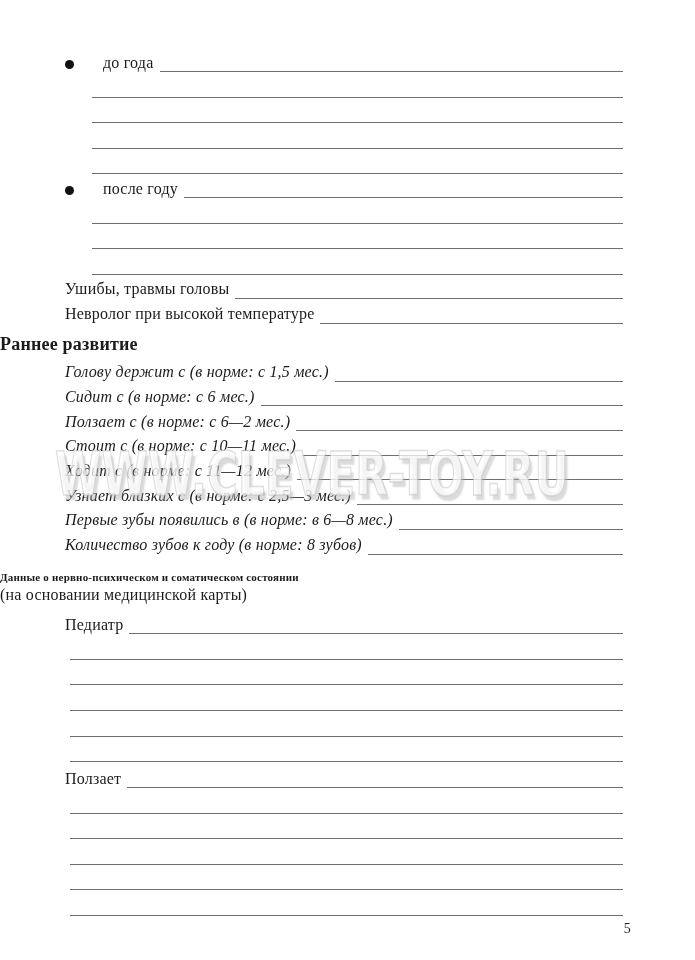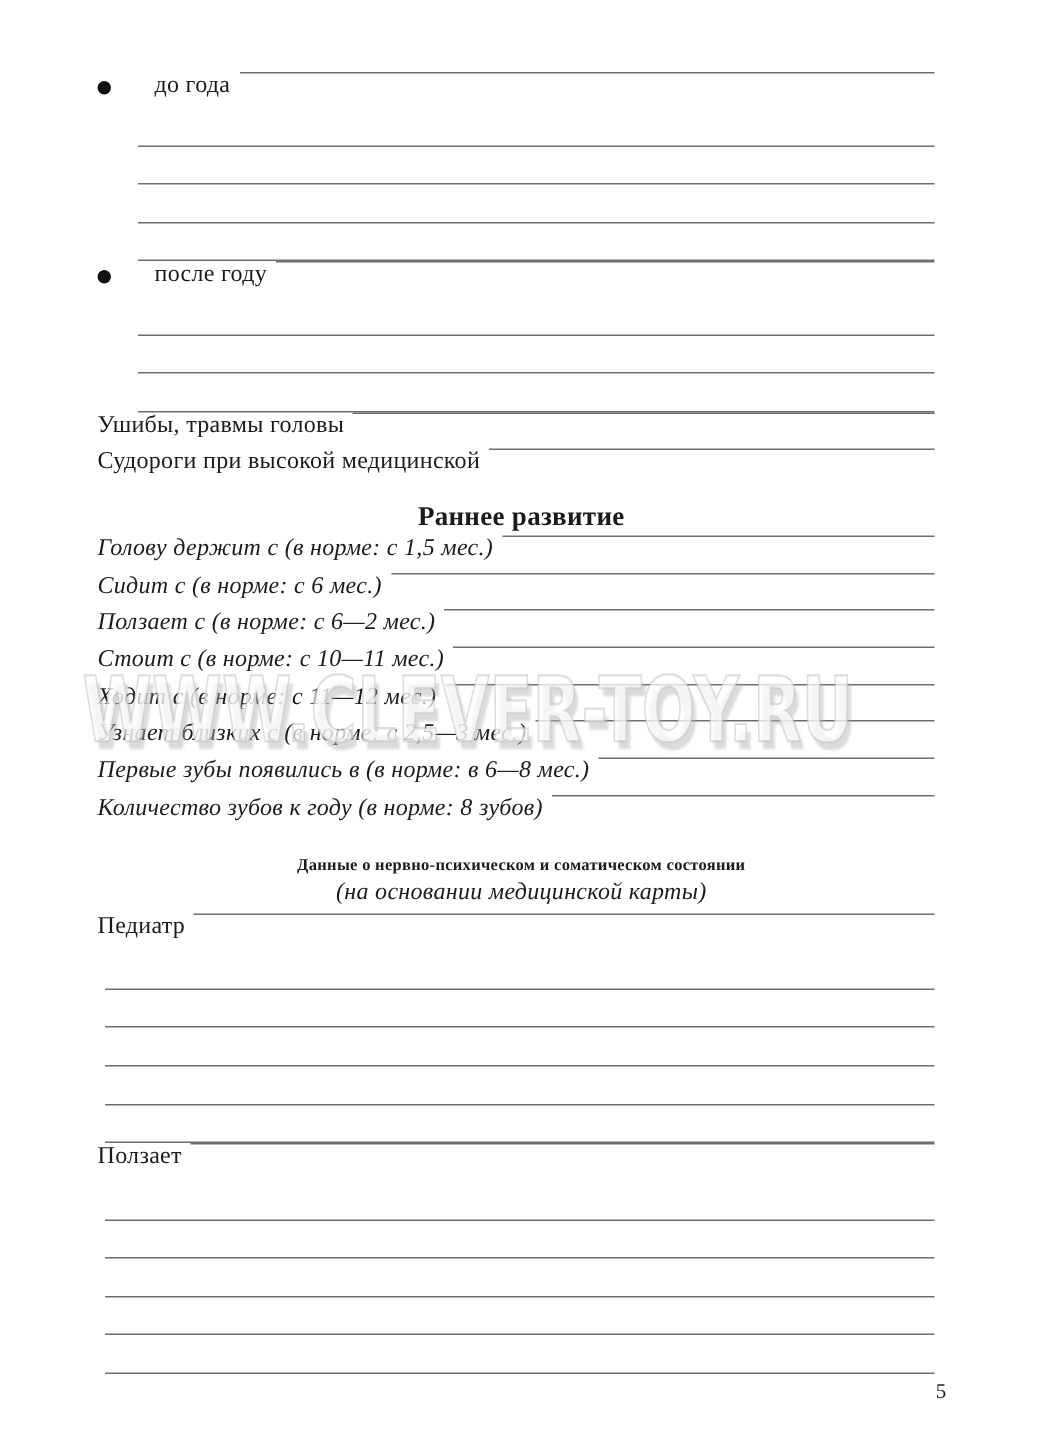--- a/index.html
+++ b/index.html
@@ -9,41 +9,41 @@
     background:#ffffff;
     font-family:"Liberation Serif","DejaVu Serif",serif;
     font-size:16px;
     color:#1b1b1b;
     letter-spacing:0.2px;
     overflow:hidden;
   }
   .content { position:absolute; left:65px; right:72px; }
 
   
-  .frow { display:flex; align-items:flex-start; }
+  .frow { display:flex; align-items:flex-end; }
   .frow .lbl { white-space:nowrap; padding-right:6px; line-height:1.15; }
   .frow .fill { flex:1 1 auto; border-bottom:1px solid #6e6e6e; height:0; }
 
   
   .blank { border-bottom:1px solid #6e6e6e; }
 
   
   .bullet-row .lbl { padding-left:38px; position:relative; }
   .bullet-dot {
     position:absolute; left:0; bottom:3px;
     width:9px; height:9px; border-radius:50%;
     background:#111; display:inline-block;
   }
   .indent27 { margin-left:27px; }
   .indent5  { margin-left:5px;  }
 
-  .h-center { text-align:center; }
+  .h-center { text-align:left; }
   .hdr-big  { font-weight:bold; font-size:18px; letter-spacing:0.2px; }
   .hdr-med  { font-weight:bold; font-size:11px; }
-  .sub-ital { font-style:italic; font-size:16px; margin-top:3px; }
+  .sub-ital { font-size:16px; margin-top:3px; }
 
   .sec-bullets { top:48px; }
   .r24  { height:24px; }
   .r245 { height:24.5px; }
   .r247 { height:24.7px; }
   .r25  { height:25px; }
   .r26  { height:26px; }
 
   .hdr1 { position:absolute; left:0; right:0; top:334px; }
   .sec-dev { top:357px;font-style:italic; }
@@ -94,21 +94,21 @@
     </div>
     <div class="blank r245 indent27"></div>
     <div class="blank r245 indent27"></div>
     <div class="blank r245 indent27"></div>
 
     <div class="frow r24">
       <span class="lbl">Ушибы, травмы головы</span>
       <span class="fill"></span>
     </div>
     <div class="frow r25">
-      <span class="lbl">Судороги при высокой медицинской</span>
+      <span class="lbl">Невролог при высокой температуре</span>
       <span class="fill"></span>
     </div>
   </div>
 
   <div class="hdr1 h-center hdr-big">Раннее развитие</div>
 
   <div class="content sec-dev">
     <div class="frow r247">
       <span class="lbl">Голову держит с (в норме: с 1,5 мес.)</span>
       <span class="fill"></span>

